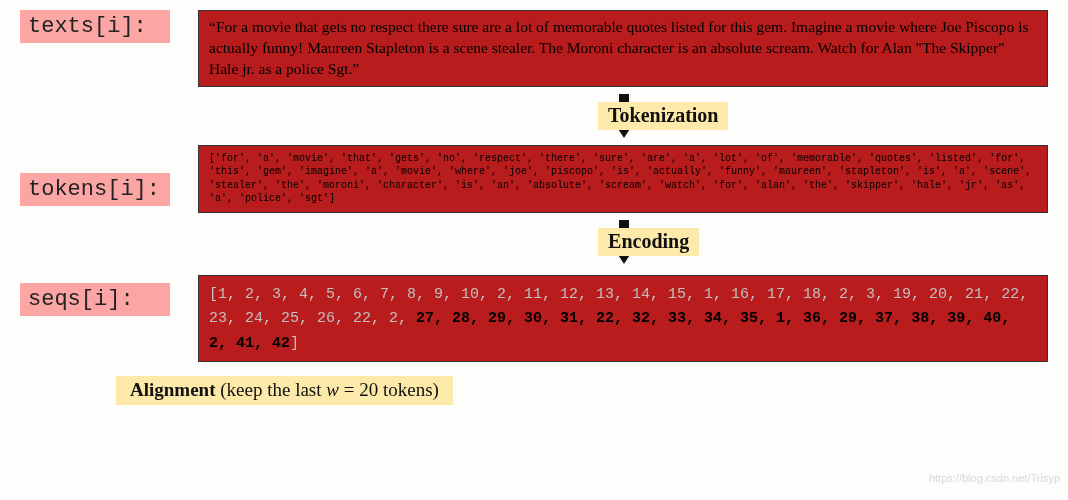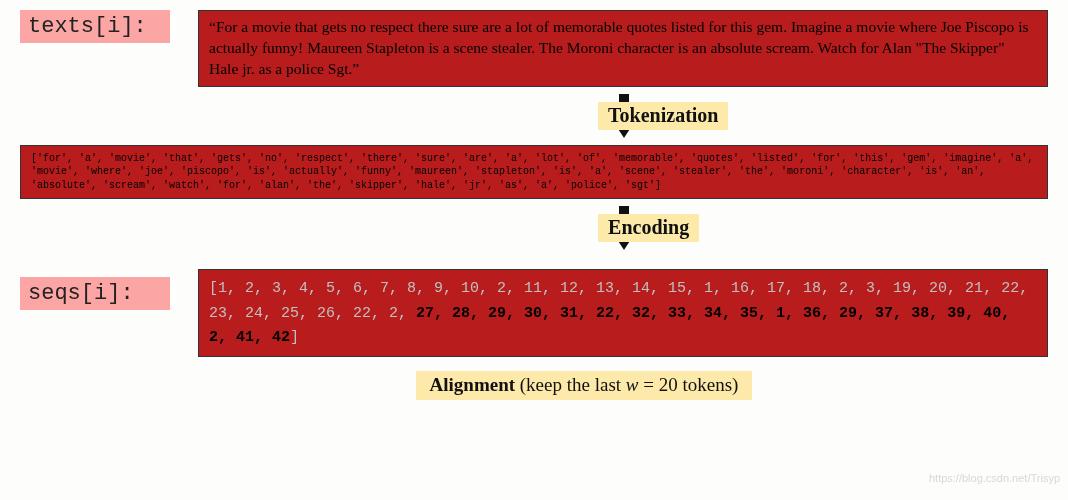--- a/index.html
+++ b/index.html
@@ -57,29 +57,29 @@
     background: #fde9a9;
     padding: 2px 10px 3px 10px;
     font-family: Georgia, serif;
     font-size: 20px;
     font-weight: bold;
     color: #111;
     border-radius: 1px;
   }
   .row1 { margin-top: 10px; }
   .row2 { margin-top: 0; }
-  .row3 { margin-top: 12px; }
+  .row3 { margin-top: 4px; }
   .seqspan { font-family: 'Courier New', monospace; font-size: 15px; text-align: right; }
   .faded { color: #c0c0c0; }
   .bold { font-weight: bold; color: #000; }
   .align-row {
     display: flex;
-    justify-content: center;
     padding-left: 100px;
     margin-top: 14px;
+    margin-left: 16px;
   }
   .align-label {
     background: #fde9a9;
     padding: 3px 14px 4px 14px;
     font-family: Georgia, serif;
     font-size: 19px;
     color: #111;
   }
   .align-label b { font-weight: bold; }
   .align-label i { font-style: italic; font-family: Georgia, serif; }
@@ -106,20 +106,21 @@
   <div class="arrow">
     <svg width="30" height="48" viewBox="0 0 30 48">
       <rect x="10" y="2" width="10" height="24" fill="#111"></rect>
       <polygon points="2,26 28,26 15,46" fill="#111"></polygon>
     </svg>
   </div>
   <div class="step-label">Tokenization</div>
 </div>
 
 <div class="row row2">
+  <div class="label label-tokens">tokens[i]:</div>
   <div class="box mono">['for', 'a', 'movie', 'that', 'gets', 'no', 'respect', 'there', 'sure', 'are', 'a', 'lot', 'of', 'memorable', 'quotes', 'listed', 'for', 'this', 'gem', 'imagine', 'a', 'movie', 'where', 'joe', 'piscopo', 'is', 'actually', 'funny', 'maureen', 'stapleton', 'is', 'a', 'scene', 'stealer', 'the', 'moroni', 'character', 'is', 'an', 'absolute', 'scream', 'watch', 'for', 'alan', 'the', 'skipper', 'hale', 'jr', 'as', 'a', 'police', 'sgt']</div>
 </div>
 
 <div class="arrow-row">
   <div class="arrow">
     <svg width="30" height="48" viewBox="0 0 30 48">
       <rect x="10" y="2" width="10" height="24" fill="#111"></rect>
       <polygon points="2,26 28,26 15,46" fill="#111"></polygon>
     </svg>
   </div>

